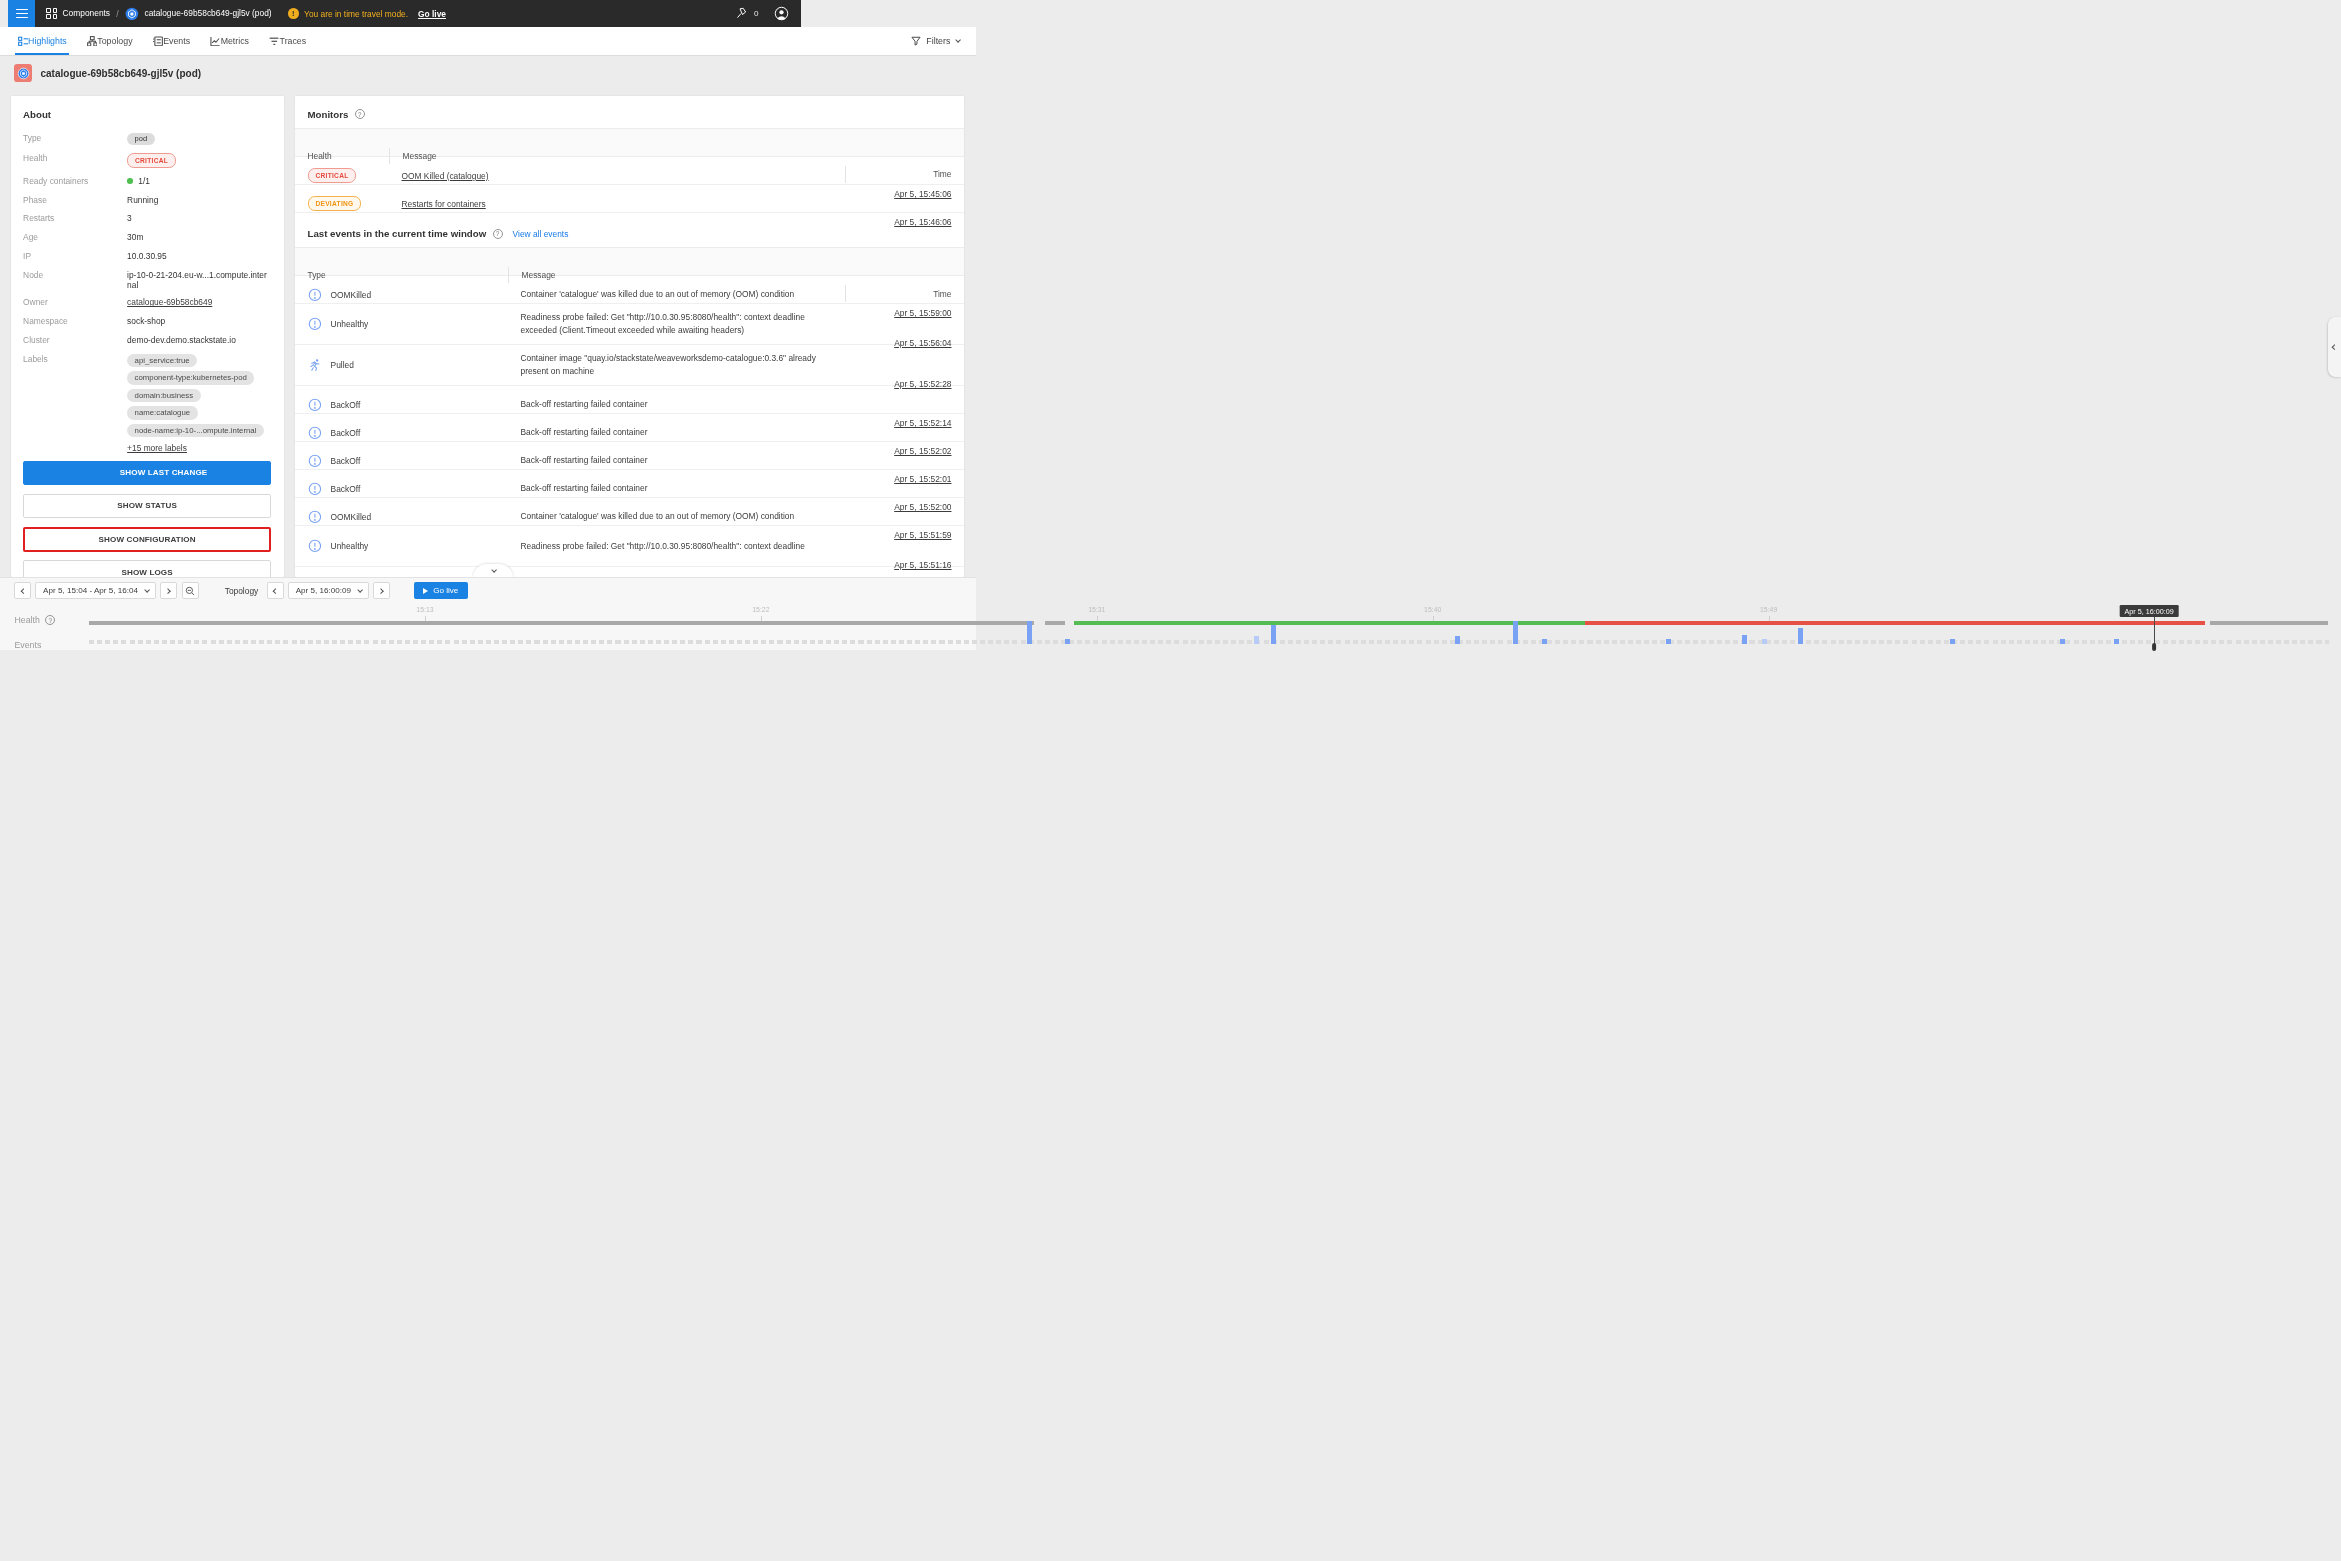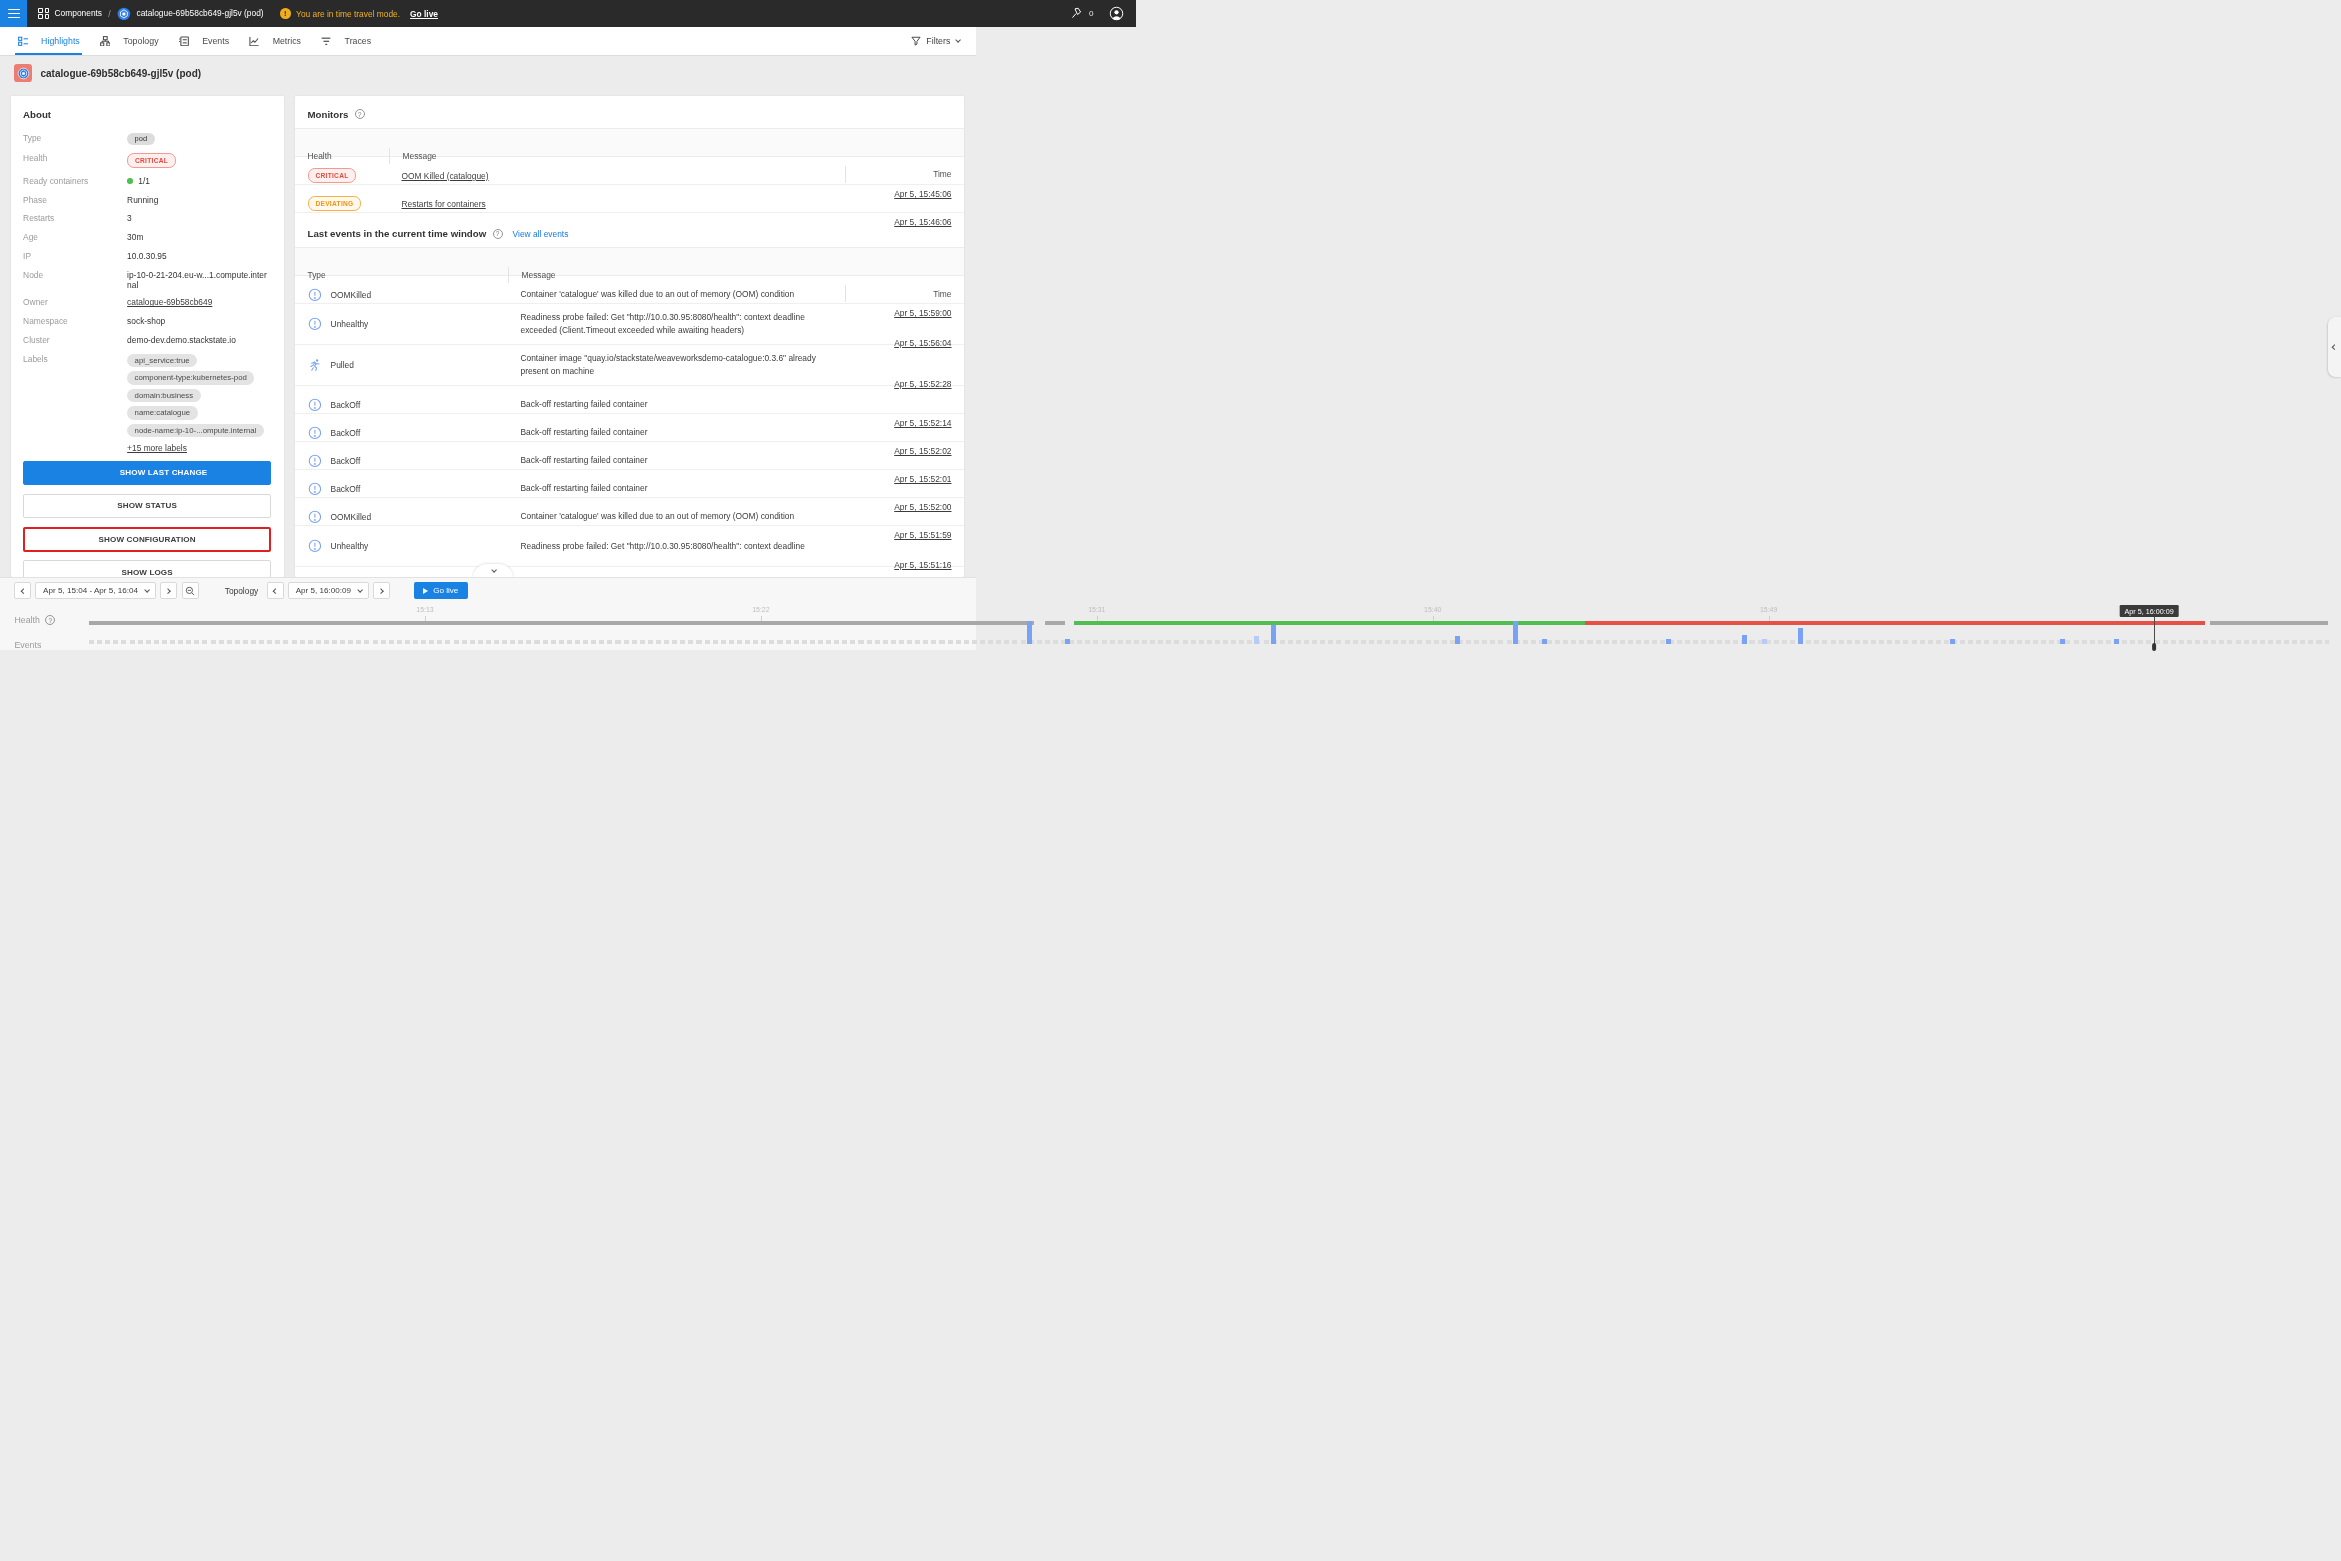--- a/index.html
+++ b/index.html
@@ -1,40 +1,40 @@
 <!DOCTYPE html>
 <html style="font-size:10px"><head>
 <meta charset="utf-8">
 <style>
   * { margin:0; padding:0; box-sizing:border-box; }
   html,body { width:976px; height:651px; overflow:hidden;
     font-family:"Liberation Sans","DejaVu Sans",sans-serif; background:#ececec; }
 
   
-  #topnav { position:absolute; left:0; top:0; width:1136px; height:27px; background:#2b2a2a;
+  #topnav { position:absolute; left:8px; top:0; width:793px; height:27px; background:#2b2a2a;
     display:flex; align-items:center; color:#fff; font-size:8.4px; z-index:30; }
   #hamburger { width:27px; height:27px; background:#1a82e2; display:flex; flex-direction:column;
     justify-content:center; align-items:center; gap:2.5px; cursor:pointer; flex:0 0 27px; }
   #hamburger i { display:block; width:12px; height:1.6px; background:#fff; border-radius:0.6px; }
   .crumb { display:flex; align-items:center; gap:5.6px; margin-left:11.3px; }
   .gridicon { display:grid; grid-template-columns:4.4px 4.4px; grid-template-rows:4.4px 4.4px; gap:1.9px; }
   .gridicon i { border:1px solid #fff; border-radius:0.9px; }
   .crumb-sep { color:#9a9a9a; margin:0 6.3px; font-size:8.8px; }
   .podcrumb { display:flex; align-items:center; gap:5.6px; }
   .warn { display:flex; align-items:center; gap:5.6px; margin-left:16.3px; color:#f2b01e; }
   .warnicon { width:10.6px; height:10.6px; border-radius:50%; background:#f0ad1e; color:#2b2a2a;
     font-weight:bold; font-size:7.5px; display:flex; align-items:center; justify-content:center; }
   #golive-top { color:#fff; font-weight:bold; text-decoration:underline; margin-left:4.4px; cursor:pointer; }
   #nav-right { margin-left:auto; display:flex; align-items:center; gap:6.3px; padding-right:12.5px; }
   #pin-count { font-size:8.1px; color:#e8e8e8; margin-right:8.8px; }
 
   
   #tabbar { position:absolute; left:0; top:27px; width:976px; height:29px; background:#fff;
     border-bottom:0.6px solid #dcdcdc; display:flex; align-items:stretch; z-index:20; }
-  .tab { display:flex; align-items:center; gap:13px; padding:0 2.5px; margin-left:15px;
+  .tab { display:flex; align-items:center; gap:0; padding:0 2.5px; margin-left:15px;
     font-size:8.8px; color:#4a4a4a; cursor:pointer; position:relative; }
   .tab svg { stroke:#4a4a4a; }
   .tab.active { color:#1a82e2; }
   .tab.active svg { stroke:#1a82e2; }
   .tab.active::after { content:""; position:absolute; left:0; right:0; bottom:0; height:1.9px; background:#1a82e2; }
   #filters { margin-left:auto; display:flex; align-items:center; gap:5px; padding-right:16.3px;
     font-size:8.8px; color:#3f3f3f; cursor:pointer; }
 
   
   .chev { display:inline-block; width:4.4px; height:4.4px; border-right:1.1px solid #555; border-bottom:1.1px solid #555; }

